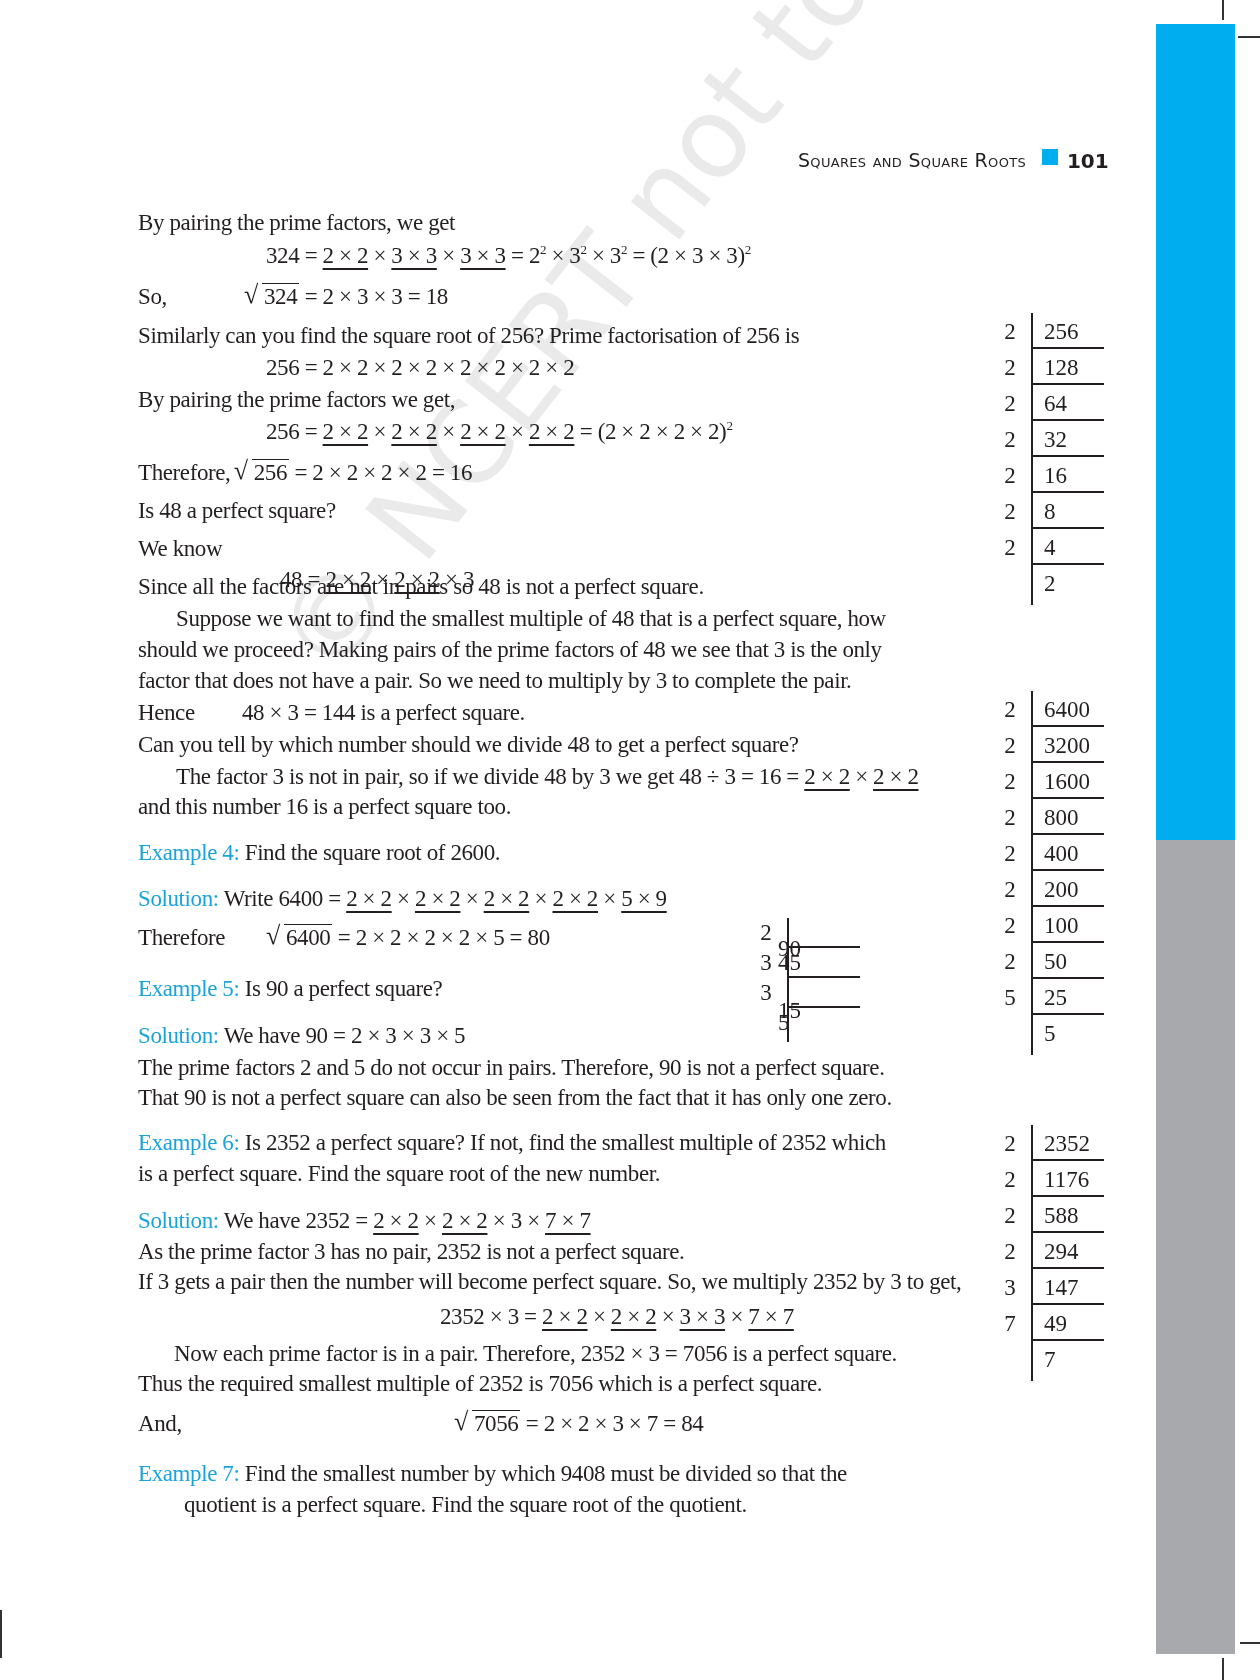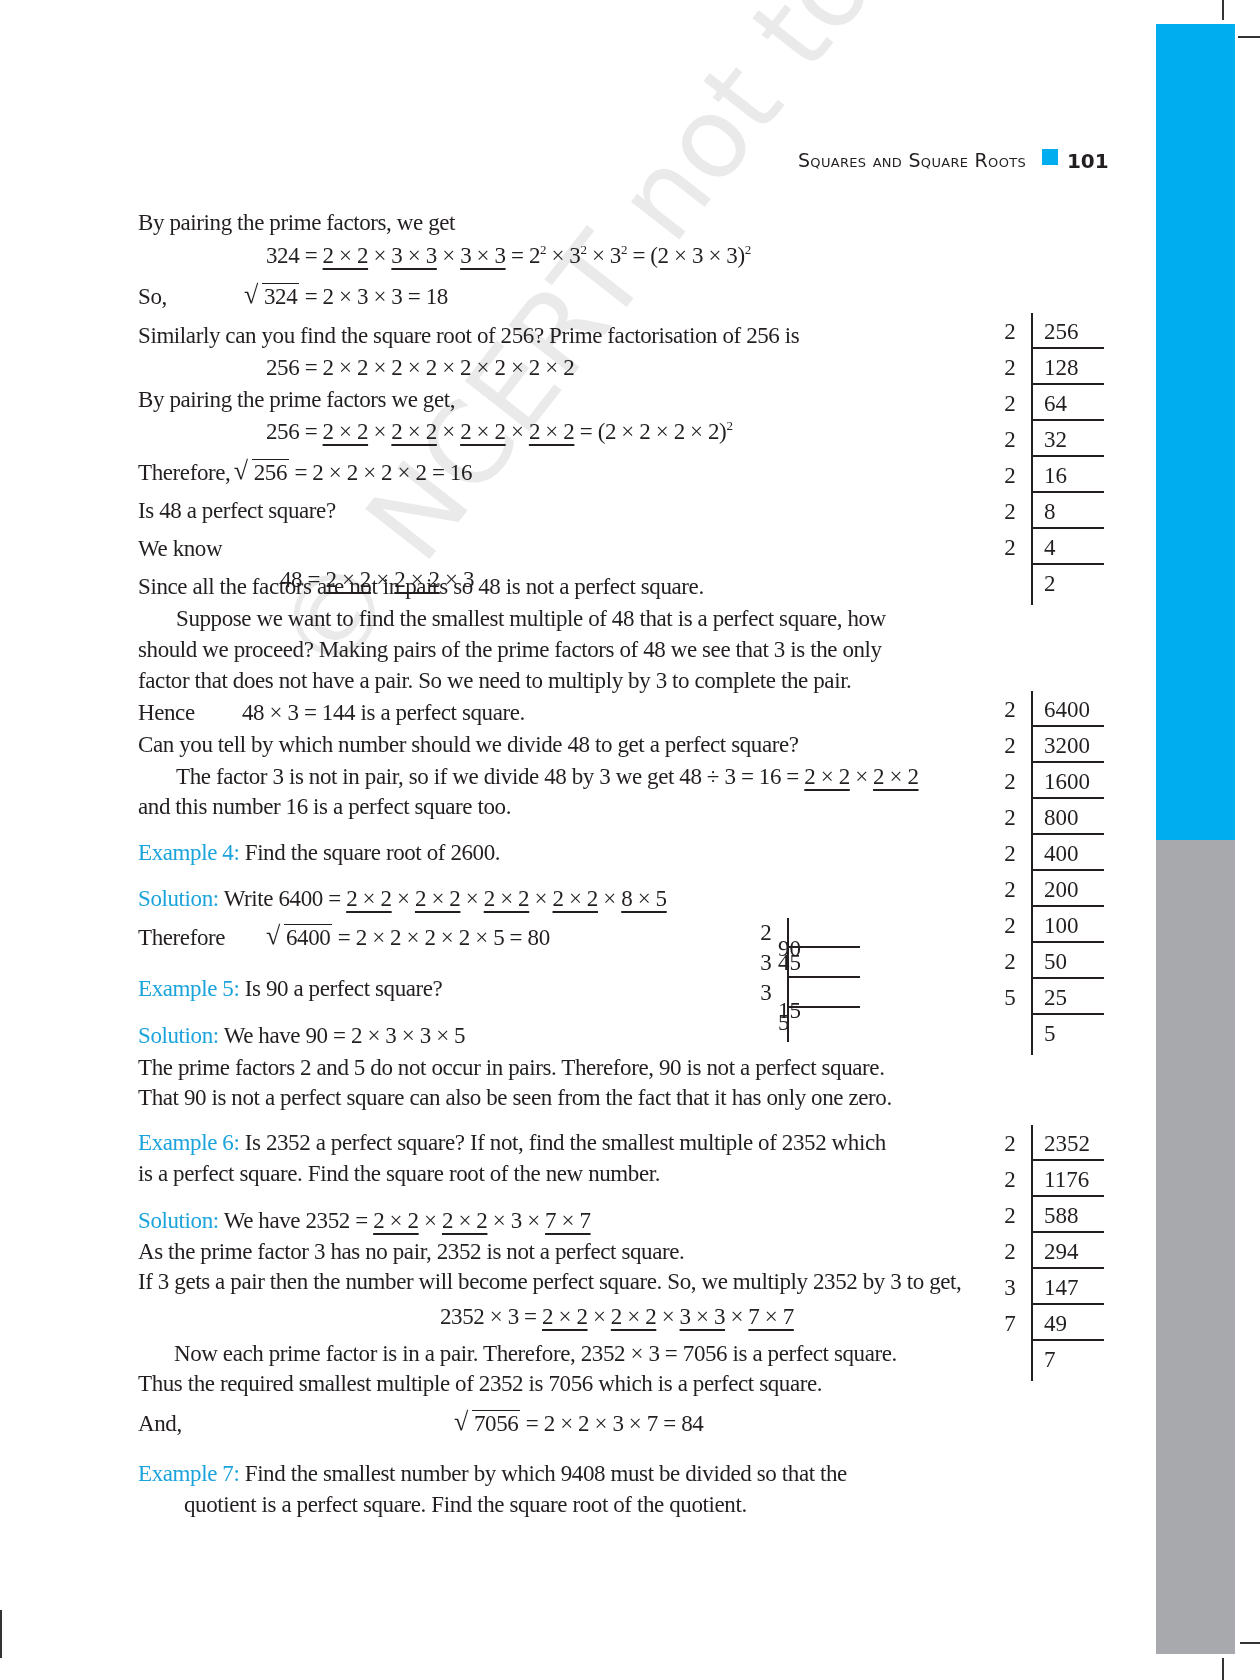--- a/index.html
+++ b/index.html
@@ -87,21 +87,21 @@
 <div class="ln" style="left:138px;top:731px;">Can you tell by which number should we divide 48 to get a perfect square?</div>
 <div class="ln" style="left:176px;top:763px;">
   <span>The factor 3 is not in pair, so if we divide 48 by 3 we get 48 ÷ 3 = 16 = </span><span class="u">2 × 2</span><span> × </span><span class="u">2 × 2</span>
 </div>
 <div class="ln" style="left:138px;top:793px;">and this number 16 is a perfect square too.</div>
 
 <div class="ln" style="left:138px;top:839px;">
   <span class="blue">Example 4:</span><span> Find the square root of 2600.</span>
 </div>
 <div class="ln" style="left:138px;top:885px;">
-  <span class="blue">Solution:</span><span> Write 6400 = </span><span class="u">2 × 2</span><span> × </span><span class="u">2 × 2</span><span> × </span><span class="u">2 × 2</span><span> × </span><span class="u">2 × 2</span><span> × </span><span class="u">8 × 5</span>
+  <span class="blue">Solution:</span><span> Write 6400 = </span><span class="u">2 × 2</span><span> × </span><span class="u">2 × 2</span><span> × </span><span class="u">2 × 2</span><span> × </span><span class="u">2 × 2</span><span> × </span><span class="u">5 × 9</span>
 </div>
 <div class="ln" style="left:138px;top:924px;">Therefore</div>
 <div class="ln" style="left:268px;top:924px;">
   <span class="sqrt"><span>6400</span></span><span>  = 2 × 2 × 2 × 2 × 5 = 80</span>
 </div>
 
 <div class="ln" style="left:138px;top:975px;">
   <span class="blue">Example 5:</span><span> Is 90 a perfect square?</span>
 </div>
 <div class="ln" style="left:138px;top:1022px;">

